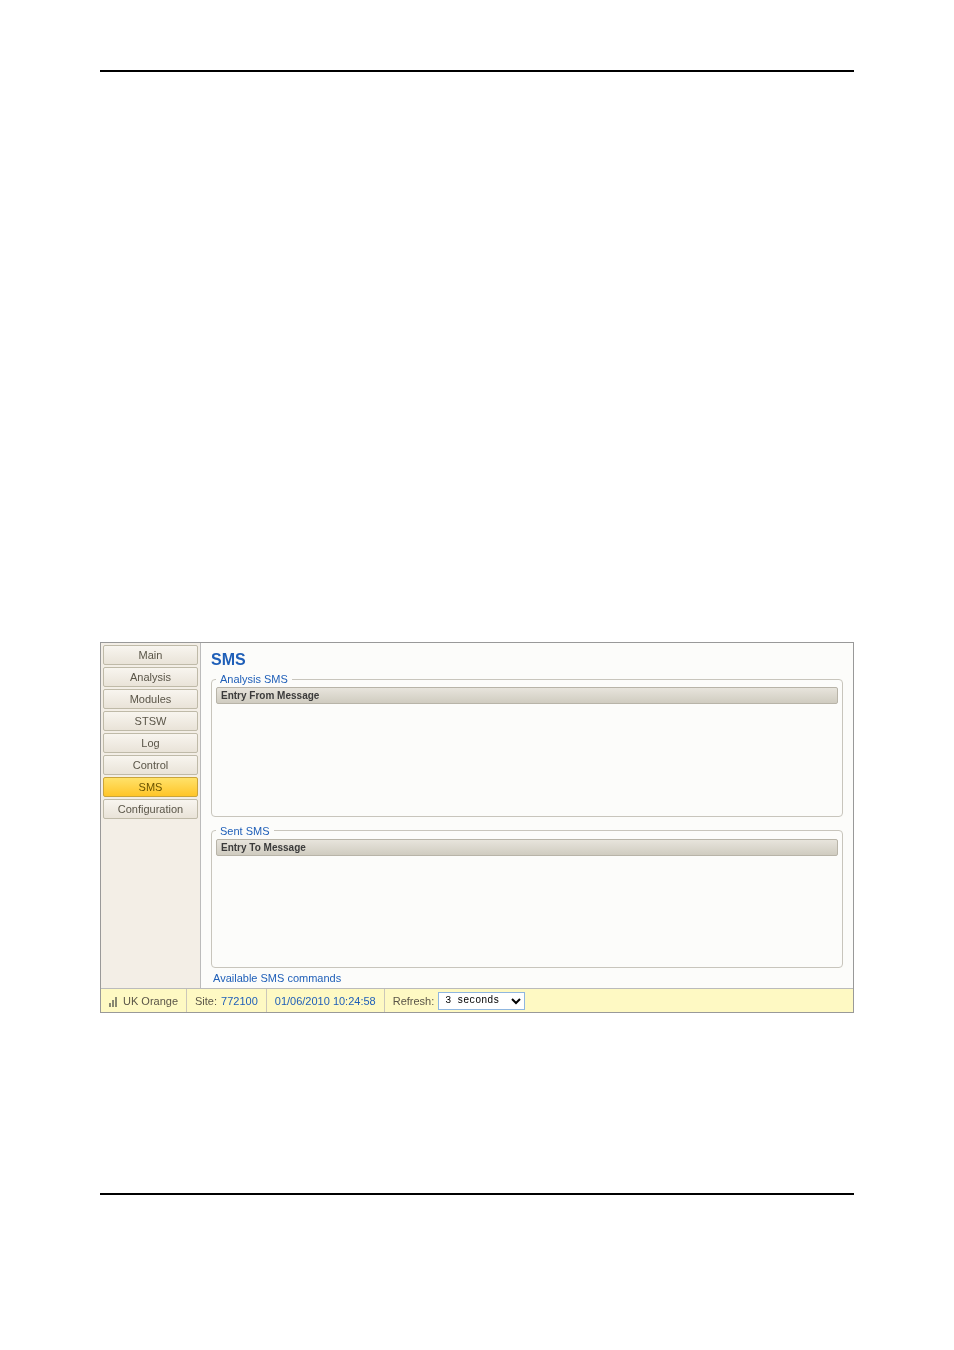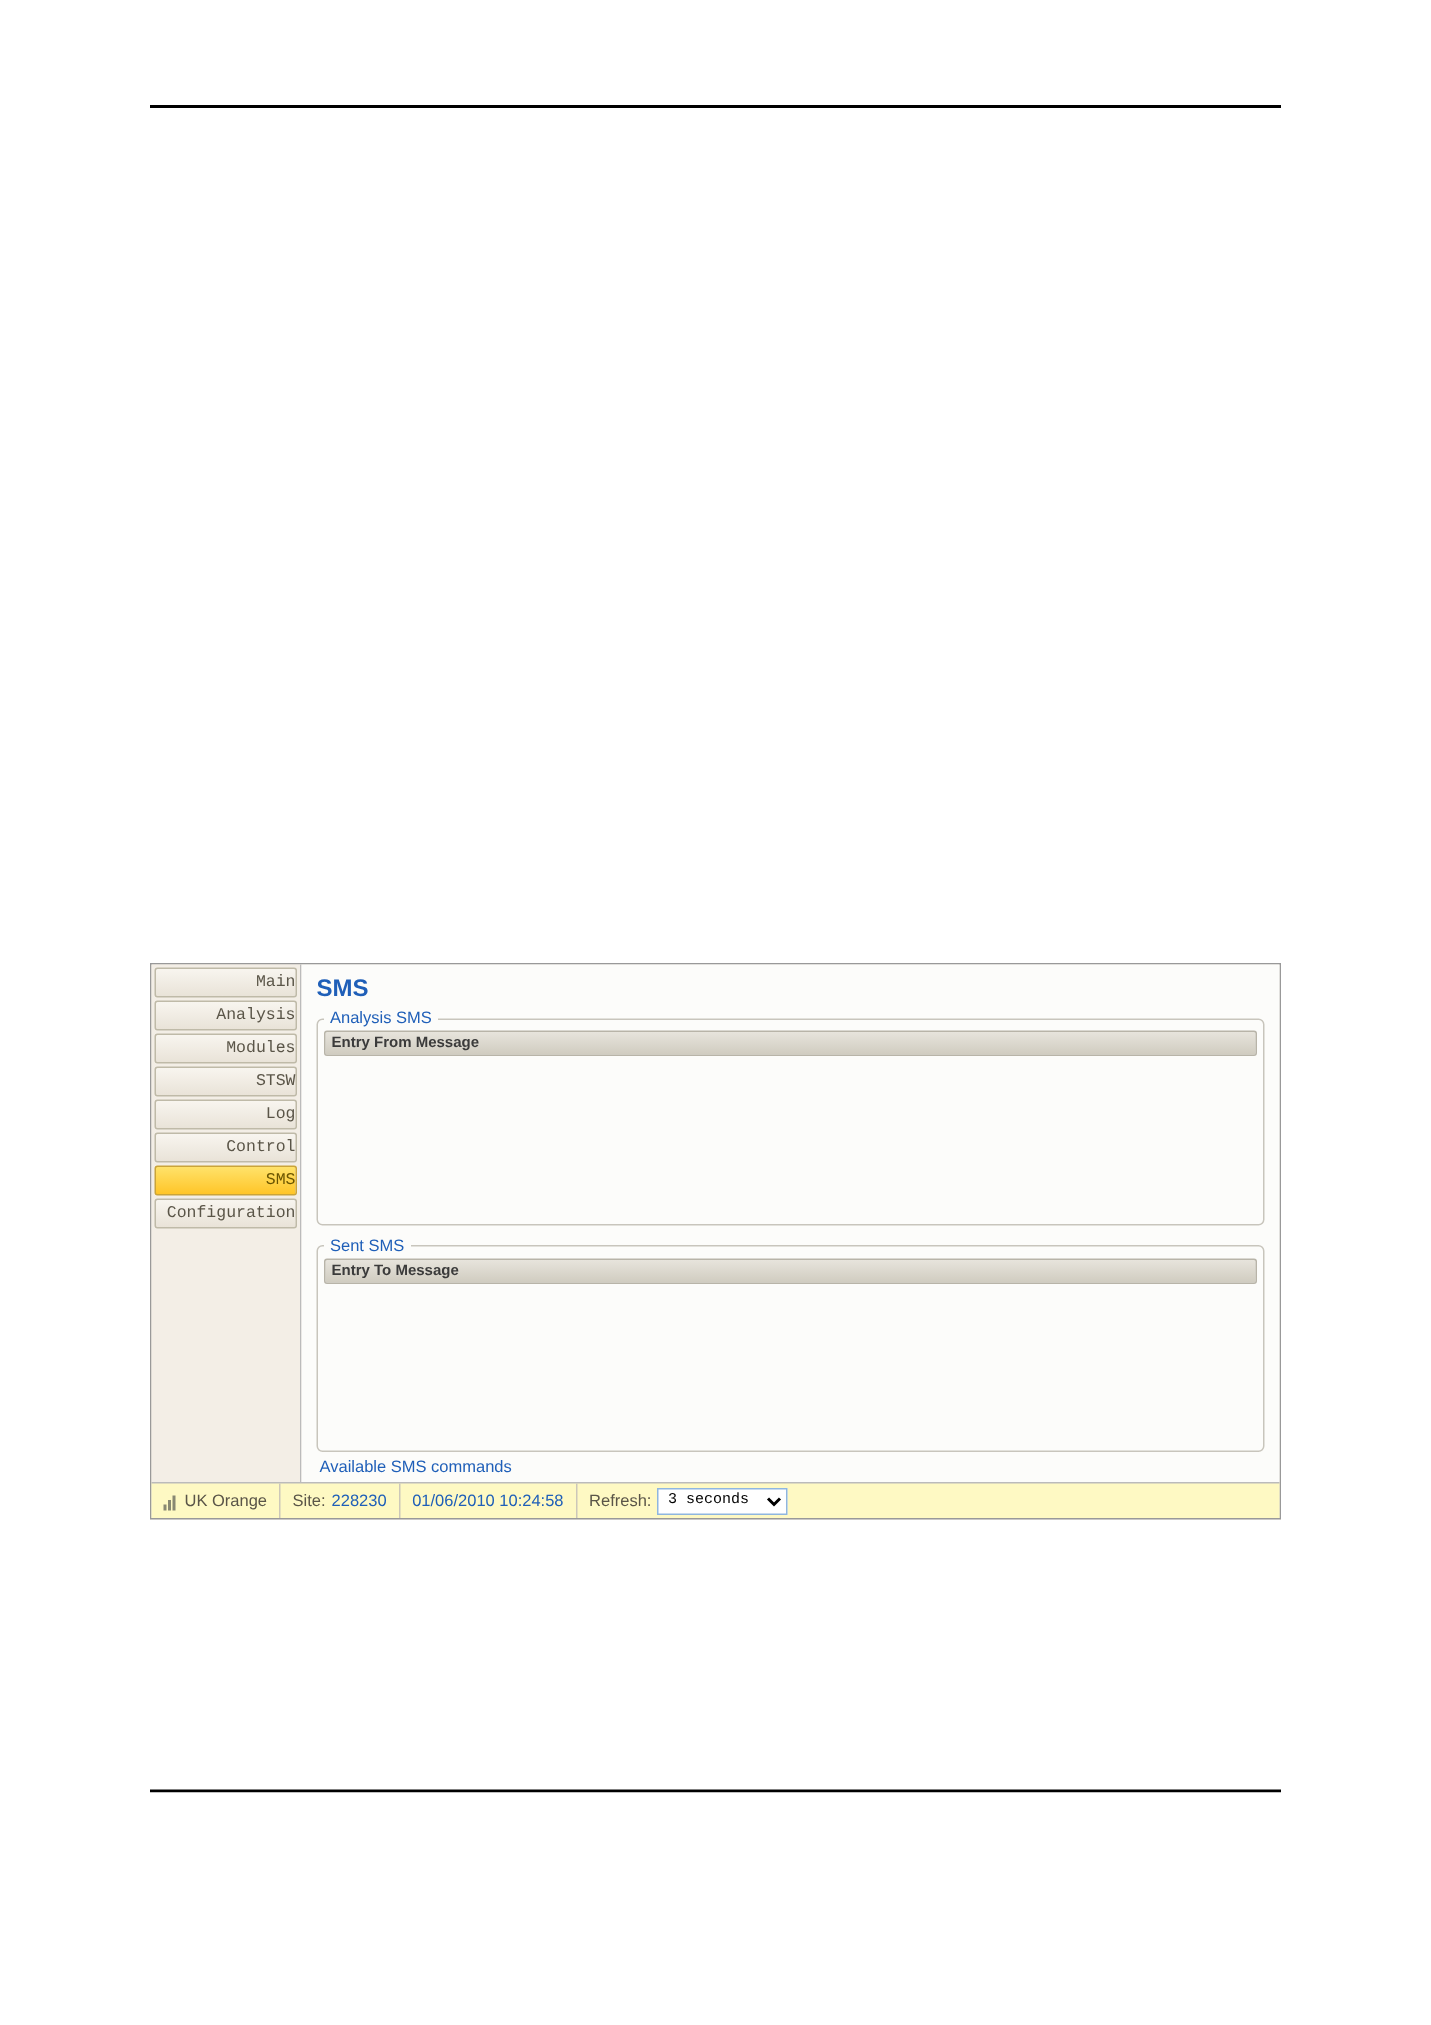--- a/index.html
+++ b/index.html
@@ -33,25 +33,24 @@
       background: #f3eee6;
       display: flex;
       flex-direction: column;
     }
     .sidebar .nav-item {
       background: linear-gradient(#f8f5ef, #e9e3d8);
       border: 1px solid #bfbaa8;
       border-radius: 2px;
       margin: 2px 2px 0 2px;
       padding: 3px 0;
-      text-align: right;
+      text-align: center;
       font-size: 11px;
       color: #5a5548;
       cursor: pointer;
-      font-family: Liberation Mono, monospace;
     }
     .sidebar .nav-item.active {
       background: linear-gradient(#ffe26a, #ffc528);
       color: #6a5400;
       border-color: #caa43a;
     }
     .content {
       flex: 1;
       background: #fcfcfa;
       padding: 8px 10px 4px 10px;
@@ -201,21 +200,21 @@
     <div>
       <span class="signal-icon">
           <span></span>
           <span></span>
           <span></span>
         </span>
       <span>UK  Orange</span>
     </div>
     <div>
       <span>Site:</span>
-      <span class="site-value">228230</span>
+      <span class="site-value">772100</span>
     </div>
     <div>
       <span class="datetime-value">01/06/2010 10:24:58</span>
     </div>
     <div>
       <span>Refresh:</span>
       <select class="refresh-select"><option>1 second</option><option selected="">3 seconds</option><option>5 seconds</option><option>10 seconds</option></select>
     </div>
   </div>
 </div>

